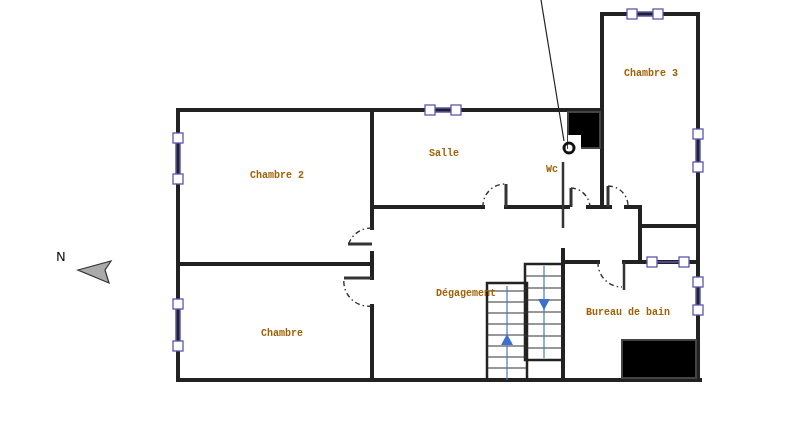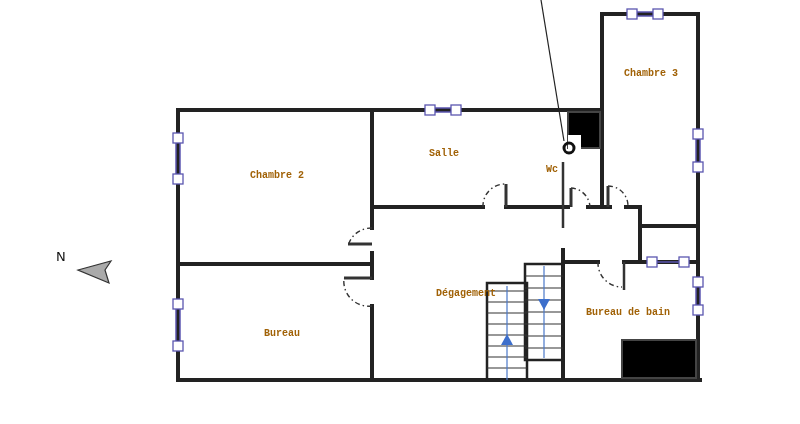--- a/index.html
+++ b/index.html
@@ -158,14 +158,14 @@
   </g>
 </svg>
 
 <span class="compass-n" style="left:56px; top:249px;">N</span>
 
 <div class="room-label" style="left:277px; top:175px;">Chambre 2</div>
 <div class="room-label" style="left:444px; top:153px;">Salle</div>
 <div class="room-label" style="left:552px; top:169px;">Wc</div>
 <div class="room-label" style="left:651px; top:73px;">Chambre 3</div>
 <div class="room-label" style="left:466px; top:249px;margin-top:44px;">Dégagement</div>
-<div class="room-label" style="left:282px; top:333px;">Bureau</div>
+<div class="room-label" style="left:282px; top:333px;">Chambre</div>
 <div class="room-label" style="left:628px; top:312px;">Bureau de bain</div>
 
 </body></html>

